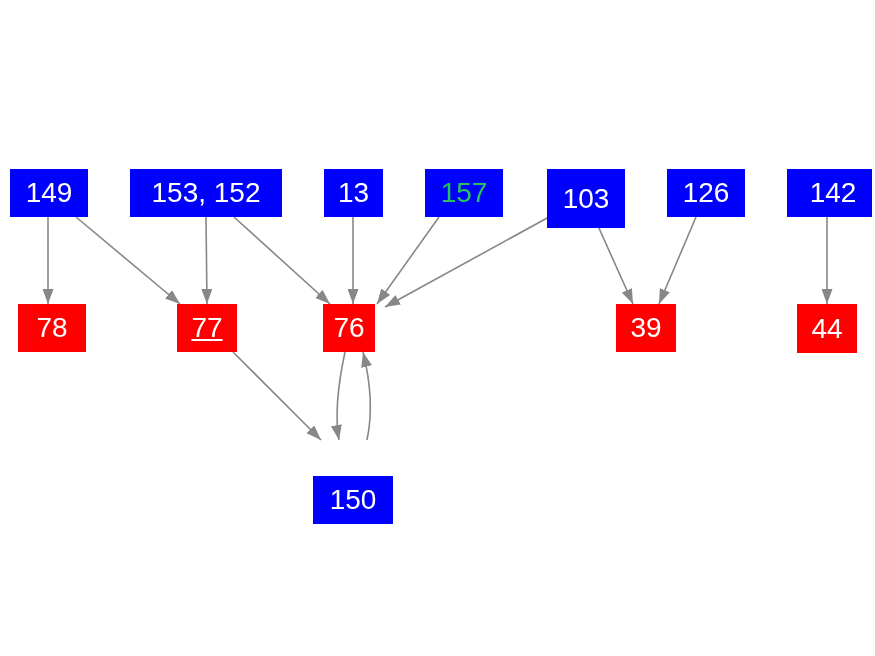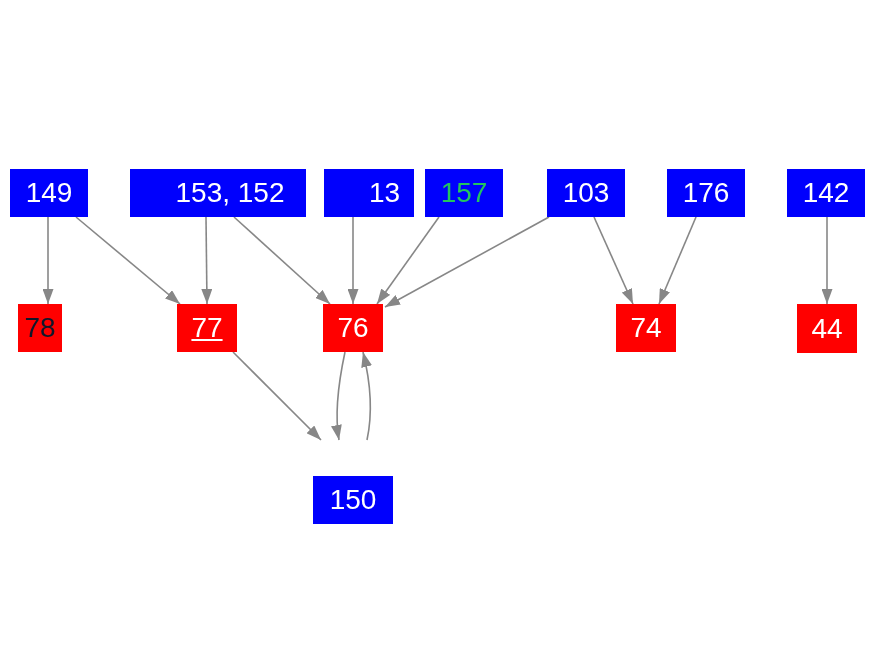--- a/index.html
+++ b/index.html
@@ -61,49 +61,49 @@
         <path class="edge" d="M827,217 L827,304" stroke="#878787" marker-end="url(#arrowhead)"></path>
         <path class="edge" d="M233,352 L321,440" stroke="#878787" marker-end="url(#arrowhead)"></path>
         <path class="edge" d="M345,352 C339,380 334,412 339,440" stroke="#878787" marker-end="url(#arrowhead)"></path>
         <path class="edge" d="M367,440 C373,412 370,380 363,352" stroke="#878787" marker-end="url(#arrowhead)"></path>
       </g>
   </svg>
   <div id="nodes-layer">
       <div class="node" style="left: 10px; top: 169px; width: 78px; height: 48px; background: rgb(0, 0, 253); color: rgb(255, 255, 255);">
         <span>149</span>
       </div>
-      <div class="node" style="left: 130px; top: 169px; width: 152px; height: 48px; background: rgb(0, 0, 253); color: rgb(255, 255, 255); padding-left: 24px;">
+      <div class="node" style="left: 130px; top: 169px; width: 152px; height: 48px; background: rgb(0, 0, 253); color: rgb(255, 255, 255);">
         <span>153, 152</span>
       </div>
-      <div class="node" style="left: 324px; top: 169px; width: 59px; height: 48px; background: rgb(0, 0, 253); color: rgb(255, 255, 255); padding-left: 31px;">
+      <div class="node" style="left: 324px; top: 169px; width: 59px; height: 48px; background: rgb(0, 0, 253); color: rgb(255, 255, 255);">
         <span>13</span>
       </div>
       <div class="node" style="left: 425px; top: 169px; width: 78px; height: 48px; background: rgb(0, 0, 253); color: #22c55e;">
         <span>157</span>
       </div>
-      <div class="node" style="left: 547px; top: 169px; width: 78px; height: 48px; background: rgb(0, 0, 253); color: rgb(255, 255, 255);">
+      <div class="node" style="left: 547px; top: 169px; width: 78px; height: 59px; background: rgb(0, 0, 253); color: rgb(255, 255, 255);">
         <span>103</span>
       </div>
       <div class="node" style="left: 667px; top: 169px; width: 78px; height: 48px; background: rgb(0, 0, 253); color: rgb(255, 255, 255);">
-        <span>176</span>
+        <span>126</span>
       </div>
-      <div class="node" style="left: 787px; top: 169px; width: 78px; height: 48px; background: rgb(0, 0, 253); color: rgb(255, 255, 255);">
+      <div class="node" style="left: 787px; top: 169px; width: 78px; height: 48px; background: rgb(0, 0, 253); color: rgb(255, 255, 255); padding-left: 7px;">
         <span>142</span>
       </div>
-      <div class="node" style="left: 18px; top: 304px; width: 44px; height: 48px; background: rgb(255, 0, 0); color: #0f172a;">
+      <div class="node" style="left: 18px; top: 304px; width: 68px; height: 48px; background: rgb(255, 0, 0); color: #ffffff;">
         <span>78</span>
       </div>
       <div class="node" style="left: 177px; top: 304px; width: 60px; height: 48px; background: rgb(255, 0, 0); color: rgb(255, 255, 255); text-decoration: underline;">
         <span>77</span>
       </div>
-      <div class="node" style="left: 323px; top: 304px; width: 60px; height: 48px; background: rgb(255, 0, 0); color: rgb(255, 255, 255);">
+      <div class="node" style="left: 323px; top: 304px; width: 52px; height: 48px; background: rgb(255, 0, 0); color: rgb(255, 255, 255);">
         <span>76</span>
       </div>
       <div class="node" style="left: 616px; top: 304px; width: 60px; height: 48px; background: rgb(255, 0, 0); color: rgb(255, 255, 255);">
-        <span>74</span>
+        <span>39</span>
       </div>
       <div class="node" style="left: 797px; top: 304px; width: 60px; height: 49px; background: rgb(255, 0, 0); color: rgb(255, 255, 255);">
         <span>44</span>
       </div>
       <div class="node" style="left: 313px; top: 440px; width: 80px; height: 48px; background: rgb(0, 0, 253); color: rgb(255, 255, 255); margin-top: 36px;">
         <span>150</span>
       </div>
     </div>
 </div>
 

